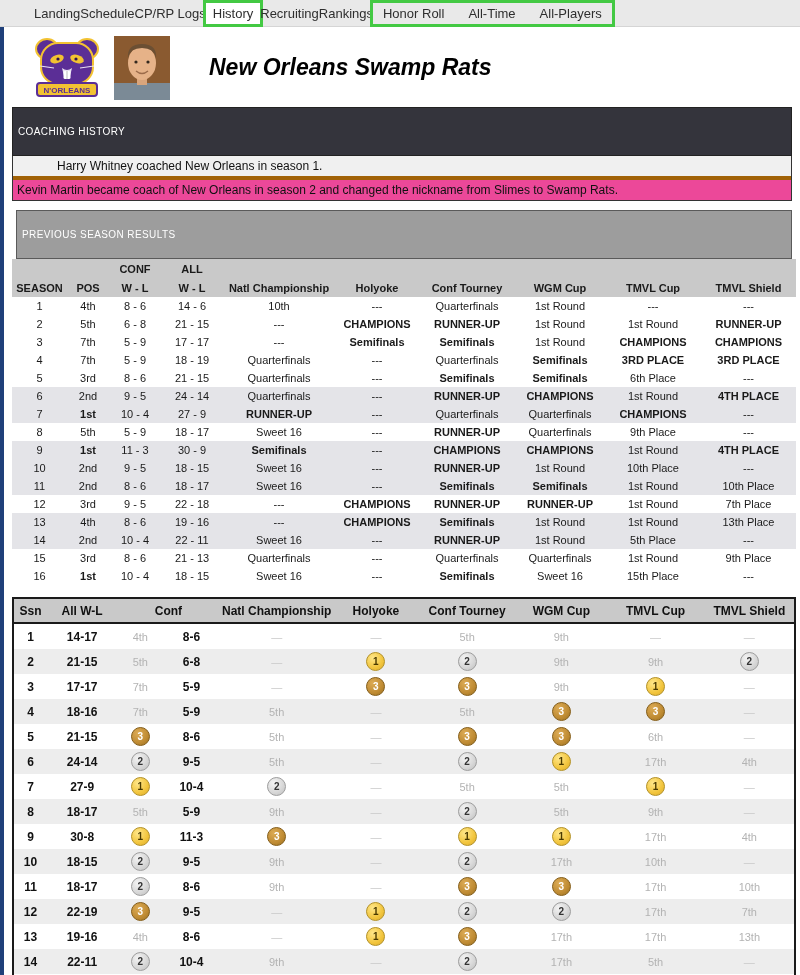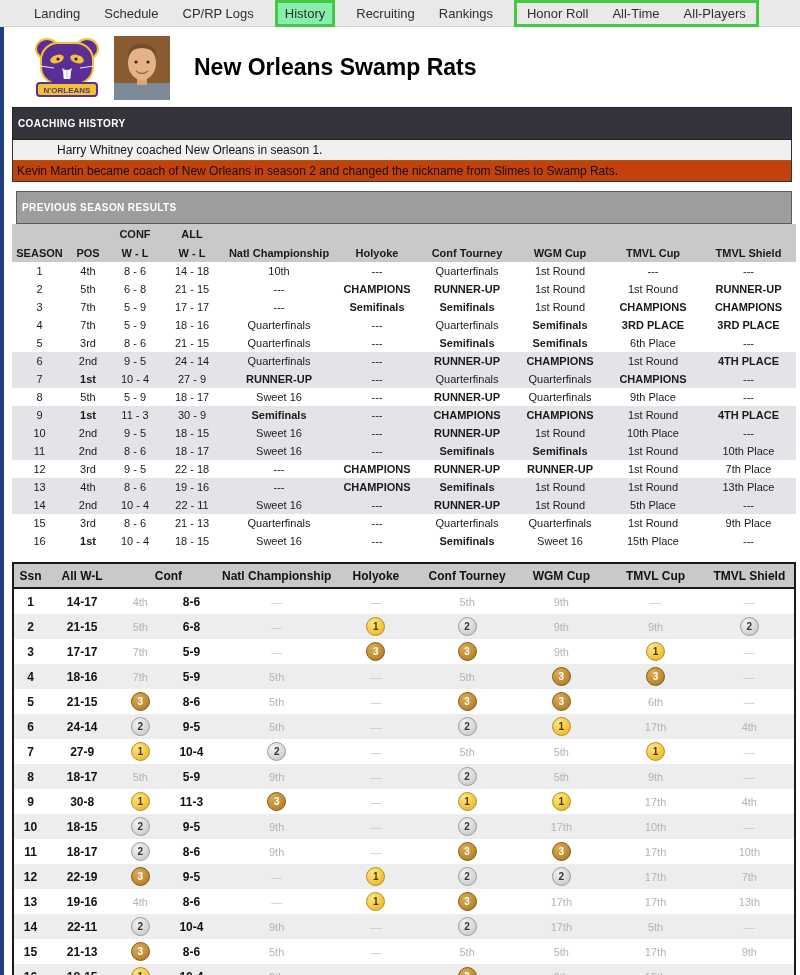--- a/index.html
+++ b/index.html
@@ -1,31 +1,31 @@
 <!DOCTYPE html>
 <html><head>
 <meta charset="utf-8">
 <style>
   html,body{margin:0;padding:0;}
   body{width:800px;height:975px;overflow:hidden;background:#20407a;font-family:"Liberation Sans",sans-serif;}
-  .nav{background:#e9e9e9;height:26px;display:flex;align-items:center;padding-left:34px;font-size:13px;color:#2e2e2e;gap:24px;border-bottom:1px solid #d5d5d5;}
+  .nav{background:#e9e9e9;height:26px;display:flex;align-items:center;padding-left:34px;font-size:13px;color:#2e2e2e;border-bottom:1px solid #d5d5d5;}
   .nav-item{white-space:nowrap;cursor:pointer;}
-  .nav-item.selected{background:#86efac;outline:3px solid #43c943;padding:3px 7px;}
+  .nav-item.selected{background:#ffffff;outline:3px solid #43c943;padding:3px 7px;}
   .hl-group{display:flex;gap:24px;outline:3px solid #43c943;padding:3px 10px;}
   .page{background:#fff;margin-left:4px;padding-bottom:2px;}
   .team-header{display:flex;align-items:center;gap:14px;padding:8px 0 6px 30px;height:66px;}
-  .title-block{margin-left:10px;}
+  .title-block{margin-left:25px;font-style:italic;}
   .page-title{font-size:23px;font-weight:bold;color:#000;line-height:1.1;}
   .coach-name{font-size:13px;color:#222;margin-top:1px;}
-  .section-bar{margin:0 8px;font-size:10px;font-weight:bold;color:#fff;padding:10px 5px;letter-spacing:.4px;}
+  .section-bar{margin:0 8px;font-size:10px;font-weight:normal;color:#fff;padding:18px 5px;letter-spacing:.4px;}
   .bar-dark{background:#34343c;border:1px solid #222;}
   .bar-gray{background:#9d9d9d;border:1px solid #5a5a5a;margin-top:9px;margin-left:12px;}
   .coach-box{margin:0 8px;border:1px solid #333;border-top:none;font-size:12px;color:#111;}
-  .coach-row{padding:3px 4px;background:#c2410c;}
-  .coach-row:first-child{background:#f0f0f0;border-bottom:1px solid #a16207;padding-left:44px;}
+  .coach-row{padding:3px 4px;background:#ec4899;}
+  .coach-row:first-child{background:#f0f0f0;border-bottom:4px solid #a16207;padding-left:44px;}
   table{border-collapse:collapse;table-layout:fixed;}
   .t1{margin:0 8px;width:784px;font-size:11px;color:#1a1a1a;}
   .t1 th{background:#c9c9c9;font-weight:bold;font-size:11px;height:19px;text-align:center;padding:0;}
   .t1 td{height:18px;text-align:center;padding:0;white-space:nowrap;}
   .t1 .b{font-weight:bold;}
   .t1 tr.shaded td{background:#e4e4e8;}
   .t2{margin:12px 8px 0;width:784px;border:2px solid #1a1a1a;font-size:12px;color:#111;}
   .t2 th{background:#c9c9c9;height:23px;border-bottom:2px solid #1a1a1a;font-size:12px;text-align:center;padding:0;}
   .t2 td{height:25px;text-align:center;padding:0;}
   .t2 tr.alt td{background:#ededed;}
@@ -127,21 +127,21 @@
           <th>WGM Cup</th>
           <th>TMVL Cup</th>
           <th>TMVL Shield</th>
         </tr>
       </thead>
     <tbody id="t1-body">
         <tr>
           <td>1</td>
           <td>4th</td>
           <td>8 - 6</td>
-          <td>14 - 18</td>
+          <td>14 - 6</td>
           <td>10th</td>
           <td>---</td>
           <td>Quarterfinals</td>
           <td>1st Round</td>
           <td>---</td>
           <td>---</td>
         </tr>
         <tr>
           <td>2</td>
           <td>5th</td>
@@ -163,21 +163,21 @@
           <td class="b">Semifinals</td>
           <td class="b">Semifinals</td>
           <td>1st Round</td>
           <td class="b">CHAMPIONS</td>
           <td class="b">CHAMPIONS</td>
         </tr>
         <tr>
           <td>4</td>
           <td>7th</td>
           <td>5 - 9</td>
-          <td>18 - 16</td>
+          <td>18 - 19</td>
           <td>Quarterfinals</td>
           <td>---</td>
           <td>Quarterfinals</td>
           <td class="b">Semifinals</td>
           <td class="b">3RD PLACE</td>
           <td class="b">3RD PLACE</td>
         </tr>
         <tr>
           <td>5</td>
           <td>3rd</td>

